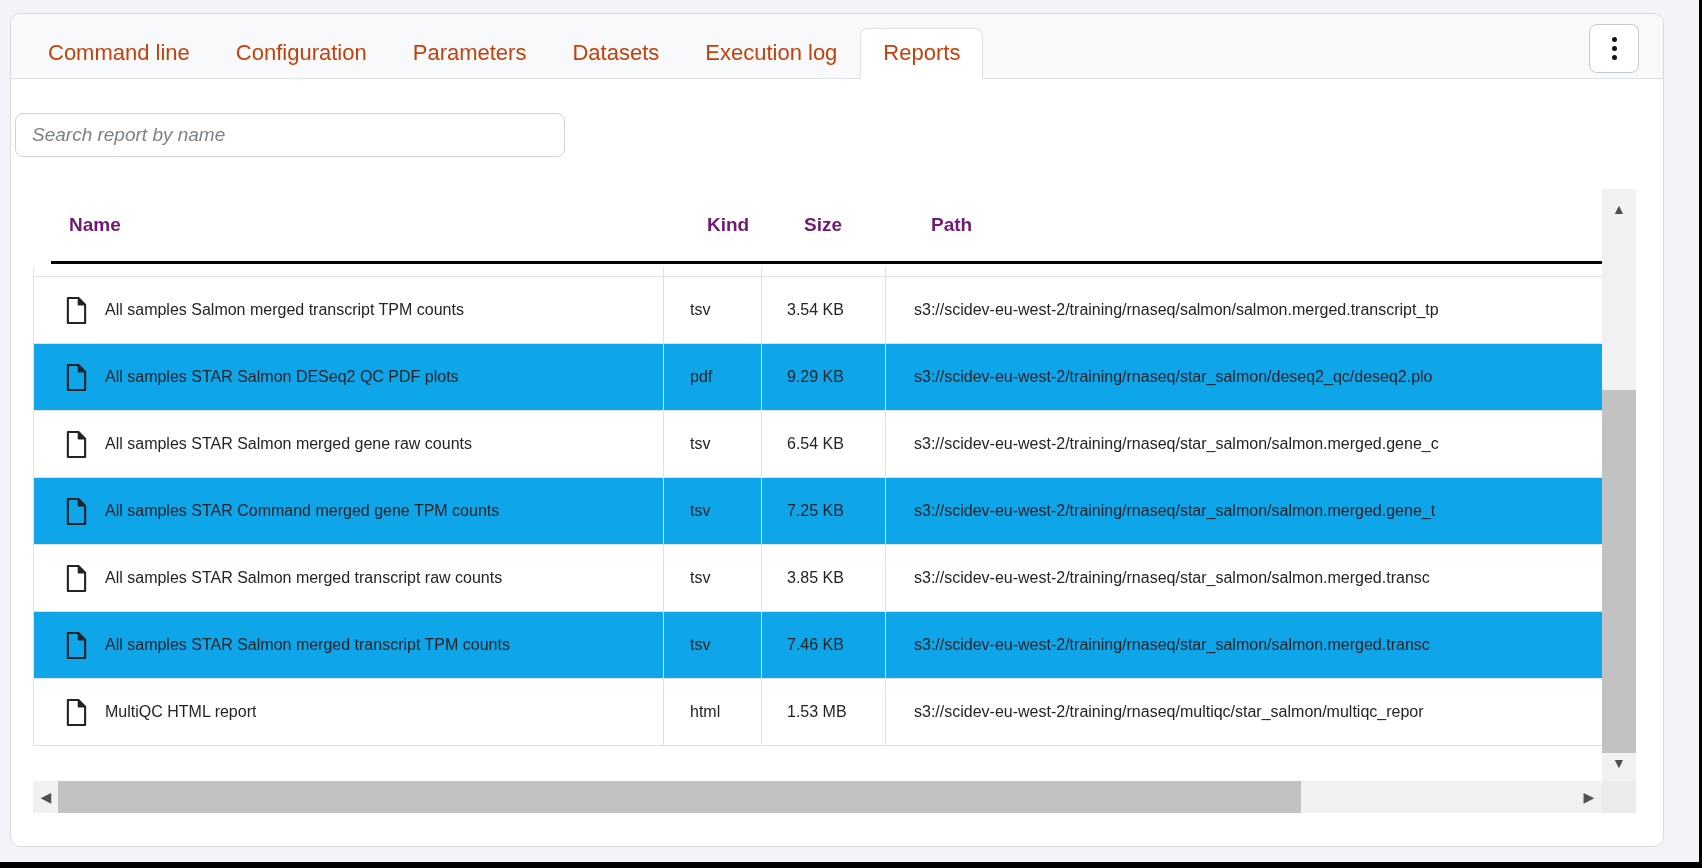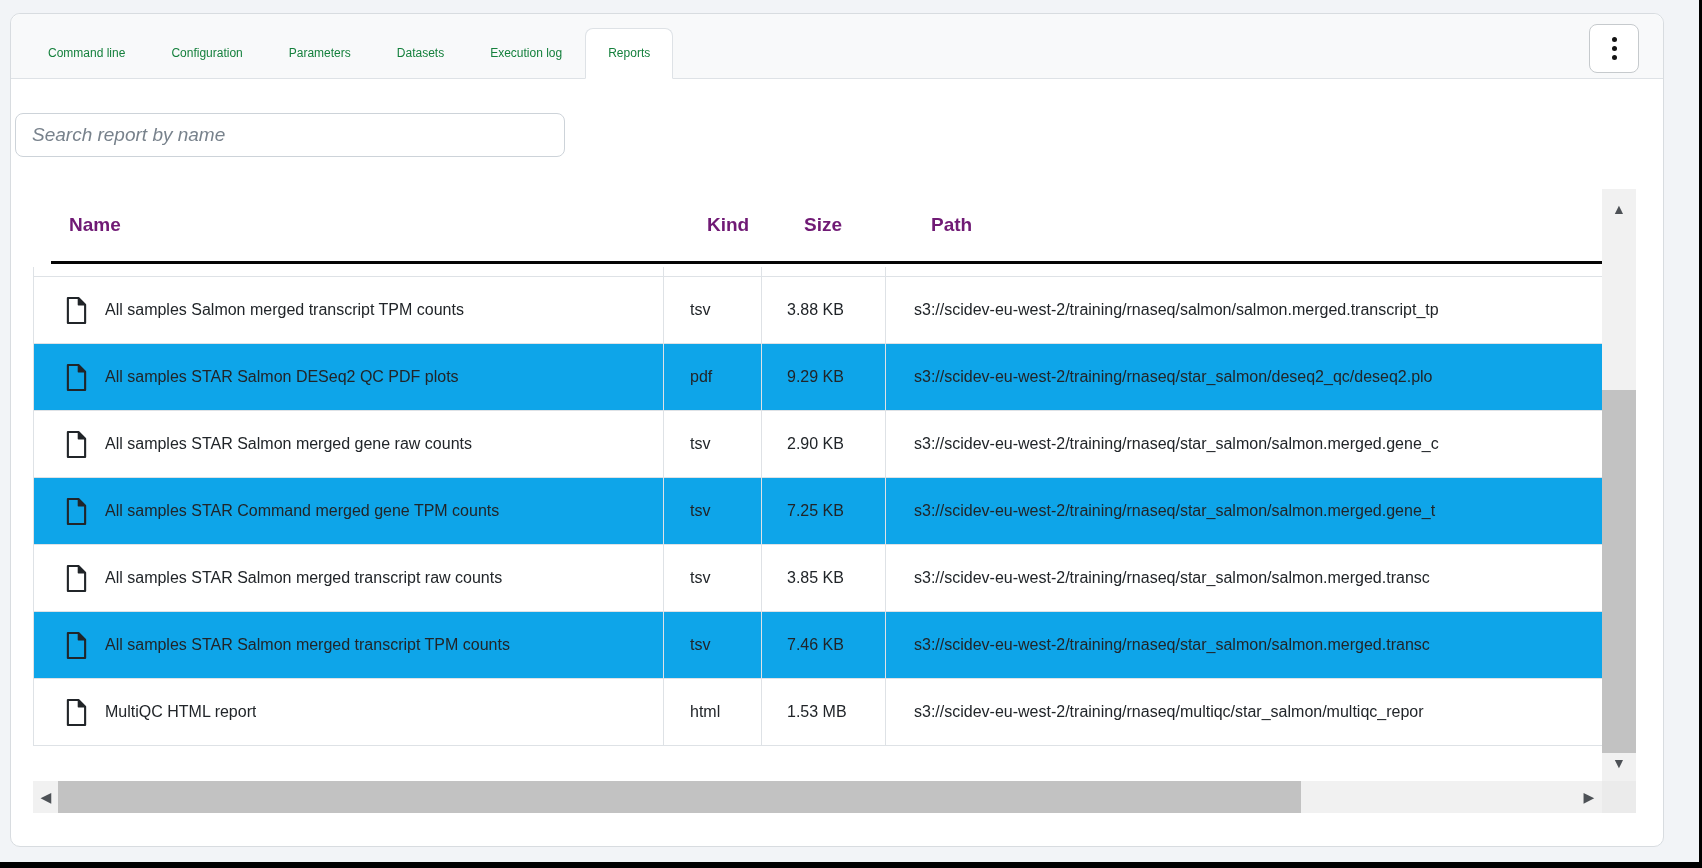--- a/index.html
+++ b/index.html
@@ -20,21 +20,21 @@
 
   
   .tabbar{
     position:relative;height:64px;background:#f8f9fa;
     border-bottom:1px solid #dee2e6;border-radius:10px 10px 0 0;
   }
   .tabs{
     position:absolute;left:14px;bottom:-1px;display:flex;align-items:flex-end;
   }
   .tab{
-    padding:13px 22px 14px 22px;font-size:12px;color:#15803d;cursor:pointer;
+    padding:13px 22px 14px 22px;font-size:22px;color:#c2410c;cursor:pointer;
     border:1px solid transparent;white-space:nowrap;line-height:22px;
   }
   .tab.active{
     background:#fff;border:1px solid #dee2e6;border-bottom-color:#fff;
     border-radius:8px 8px 0 0;
   }
   .kebab{
     position:absolute;right:24px;top:10px;width:48px;height:47px;
     background:#fff;border:1px solid #c6cacd;border-radius:8px;
     display:flex;flex-direction:column;align-items:center;justify-content:center;gap:4px;
@@ -157,21 +157,21 @@
       <div id="rows-host">
           <div class="trow">
     <div class="col-name">
       <svg class="file-icon" viewBox="0 0 24 30">
         <path d="M3 2 h11 l7 7 v19 h-18 z" fill="none" stroke="#212529" stroke-width="2.2" stroke-linejoin="round"></path>
         <path d="M14 2 l7 7 h-7 z" fill="#212529" stroke="#212529" stroke-width="1.5" stroke-linejoin="round"></path>
       </svg>
       <span class="name-text">All samples Salmon merged transcript TPM counts</span>
     </div>
     <div class="col-kind">tsv</div>
-    <div class="col-size">3.88 KB</div>
+    <div class="col-size">3.54 KB</div>
     <div class="col-path">s3://scidev-eu-west-2/training/rnaseq/salmon/salmon.merged.transcript_tp</div>
   </div>
           <div class="trow stripe">
     <div class="col-name">
       <svg class="file-icon" viewBox="0 0 24 30">
         <path d="M3 2 h11 l7 7 v19 h-18 z" fill="none" stroke="#212529" stroke-width="2.2" stroke-linejoin="round"></path>
         <path d="M14 2 l7 7 h-7 z" fill="#212529" stroke="#212529" stroke-width="1.5" stroke-linejoin="round"></path>
       </svg>
       <span class="name-text">All samples STAR Salmon DESeq2 QC PDF plots</span>
     </div>
@@ -181,21 +181,21 @@
   </div>
           <div class="trow">
     <div class="col-name">
       <svg class="file-icon" viewBox="0 0 24 30">
         <path d="M3 2 h11 l7 7 v19 h-18 z" fill="none" stroke="#212529" stroke-width="2.2" stroke-linejoin="round"></path>
         <path d="M14 2 l7 7 h-7 z" fill="#212529" stroke="#212529" stroke-width="1.5" stroke-linejoin="round"></path>
       </svg>
       <span class="name-text">All samples STAR Salmon merged gene raw counts</span>
     </div>
     <div class="col-kind">tsv</div>
-    <div class="col-size">2.90 KB</div>
+    <div class="col-size">6.54 KB</div>
     <div class="col-path">s3://scidev-eu-west-2/training/rnaseq/star_salmon/salmon.merged.gene_c</div>
   </div>
           <div class="trow stripe">
     <div class="col-name">
       <svg class="file-icon" viewBox="0 0 24 30">
         <path d="M3 2 h11 l7 7 v19 h-18 z" fill="none" stroke="#212529" stroke-width="2.2" stroke-linejoin="round"></path>
         <path d="M14 2 l7 7 h-7 z" fill="#212529" stroke="#212529" stroke-width="1.5" stroke-linejoin="round"></path>
       </svg>
       <span class="name-text">All samples STAR Command merged gene TPM counts</span>
     </div>

